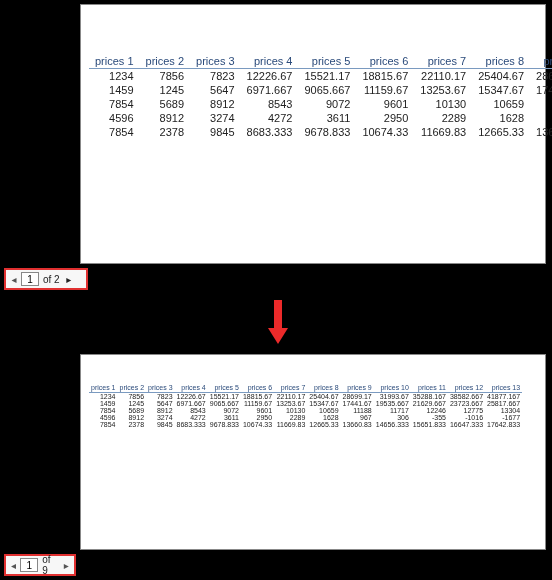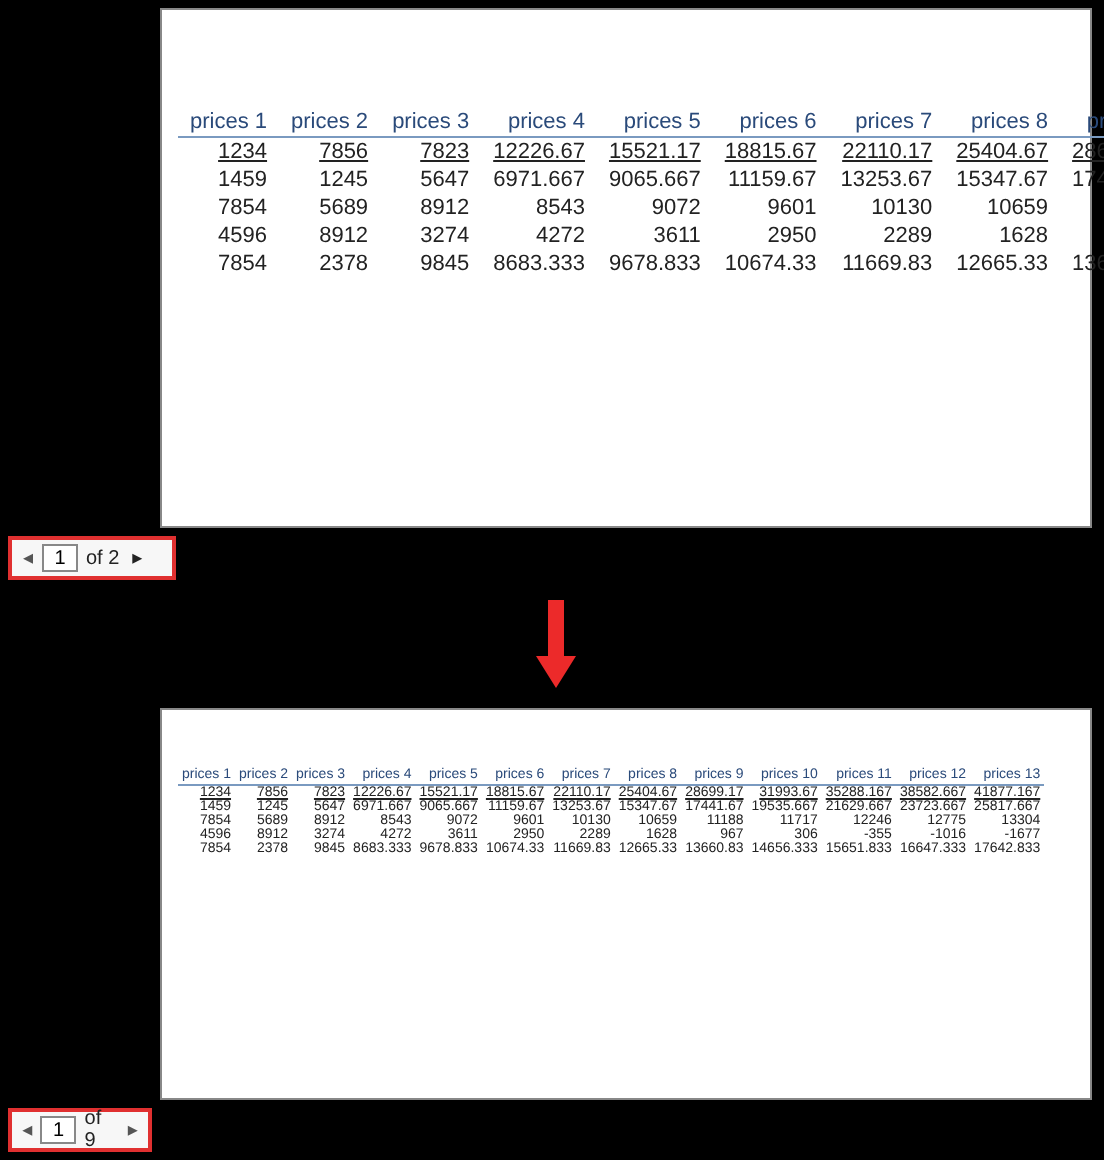--- a/index.html
+++ b/index.html
@@ -62,21 +62,21 @@
   }
   .report-pane.top .tbl th { font-size: 11px; padding: 2px 6px 1px 6px; }
   .report-pane.bottom .tbl th { font-size: 7px; padding: 1px 2px; }
   .tbl td {
     text-align: right;
     color: #222;
     white-space: nowrap;
   }
   .report-pane.top .tbl td { font-size: 11px; padding: 1px 6px; }
   .report-pane.bottom .tbl td { font-size: 7px; padding: 0 2px; }
-  .tbl tr.underline td { border-top: 1px solid #c4d2e6; text-decoration: underline; }
+  .tbl tr.underline td { border-top: 1px solid #c4d2e6; }
   .arrow-down {
     position: absolute;
     left: 268px; top: 300px;
     width: 20px; height: 44px;
   }
   .arrow-down .shaft {
     position: absolute; left: 6px; top: 0; width: 8px; height: 30px; background: #ec2a2a;
   }
   .arrow-down .head {
     position: absolute; left: 0; top: 28px;

